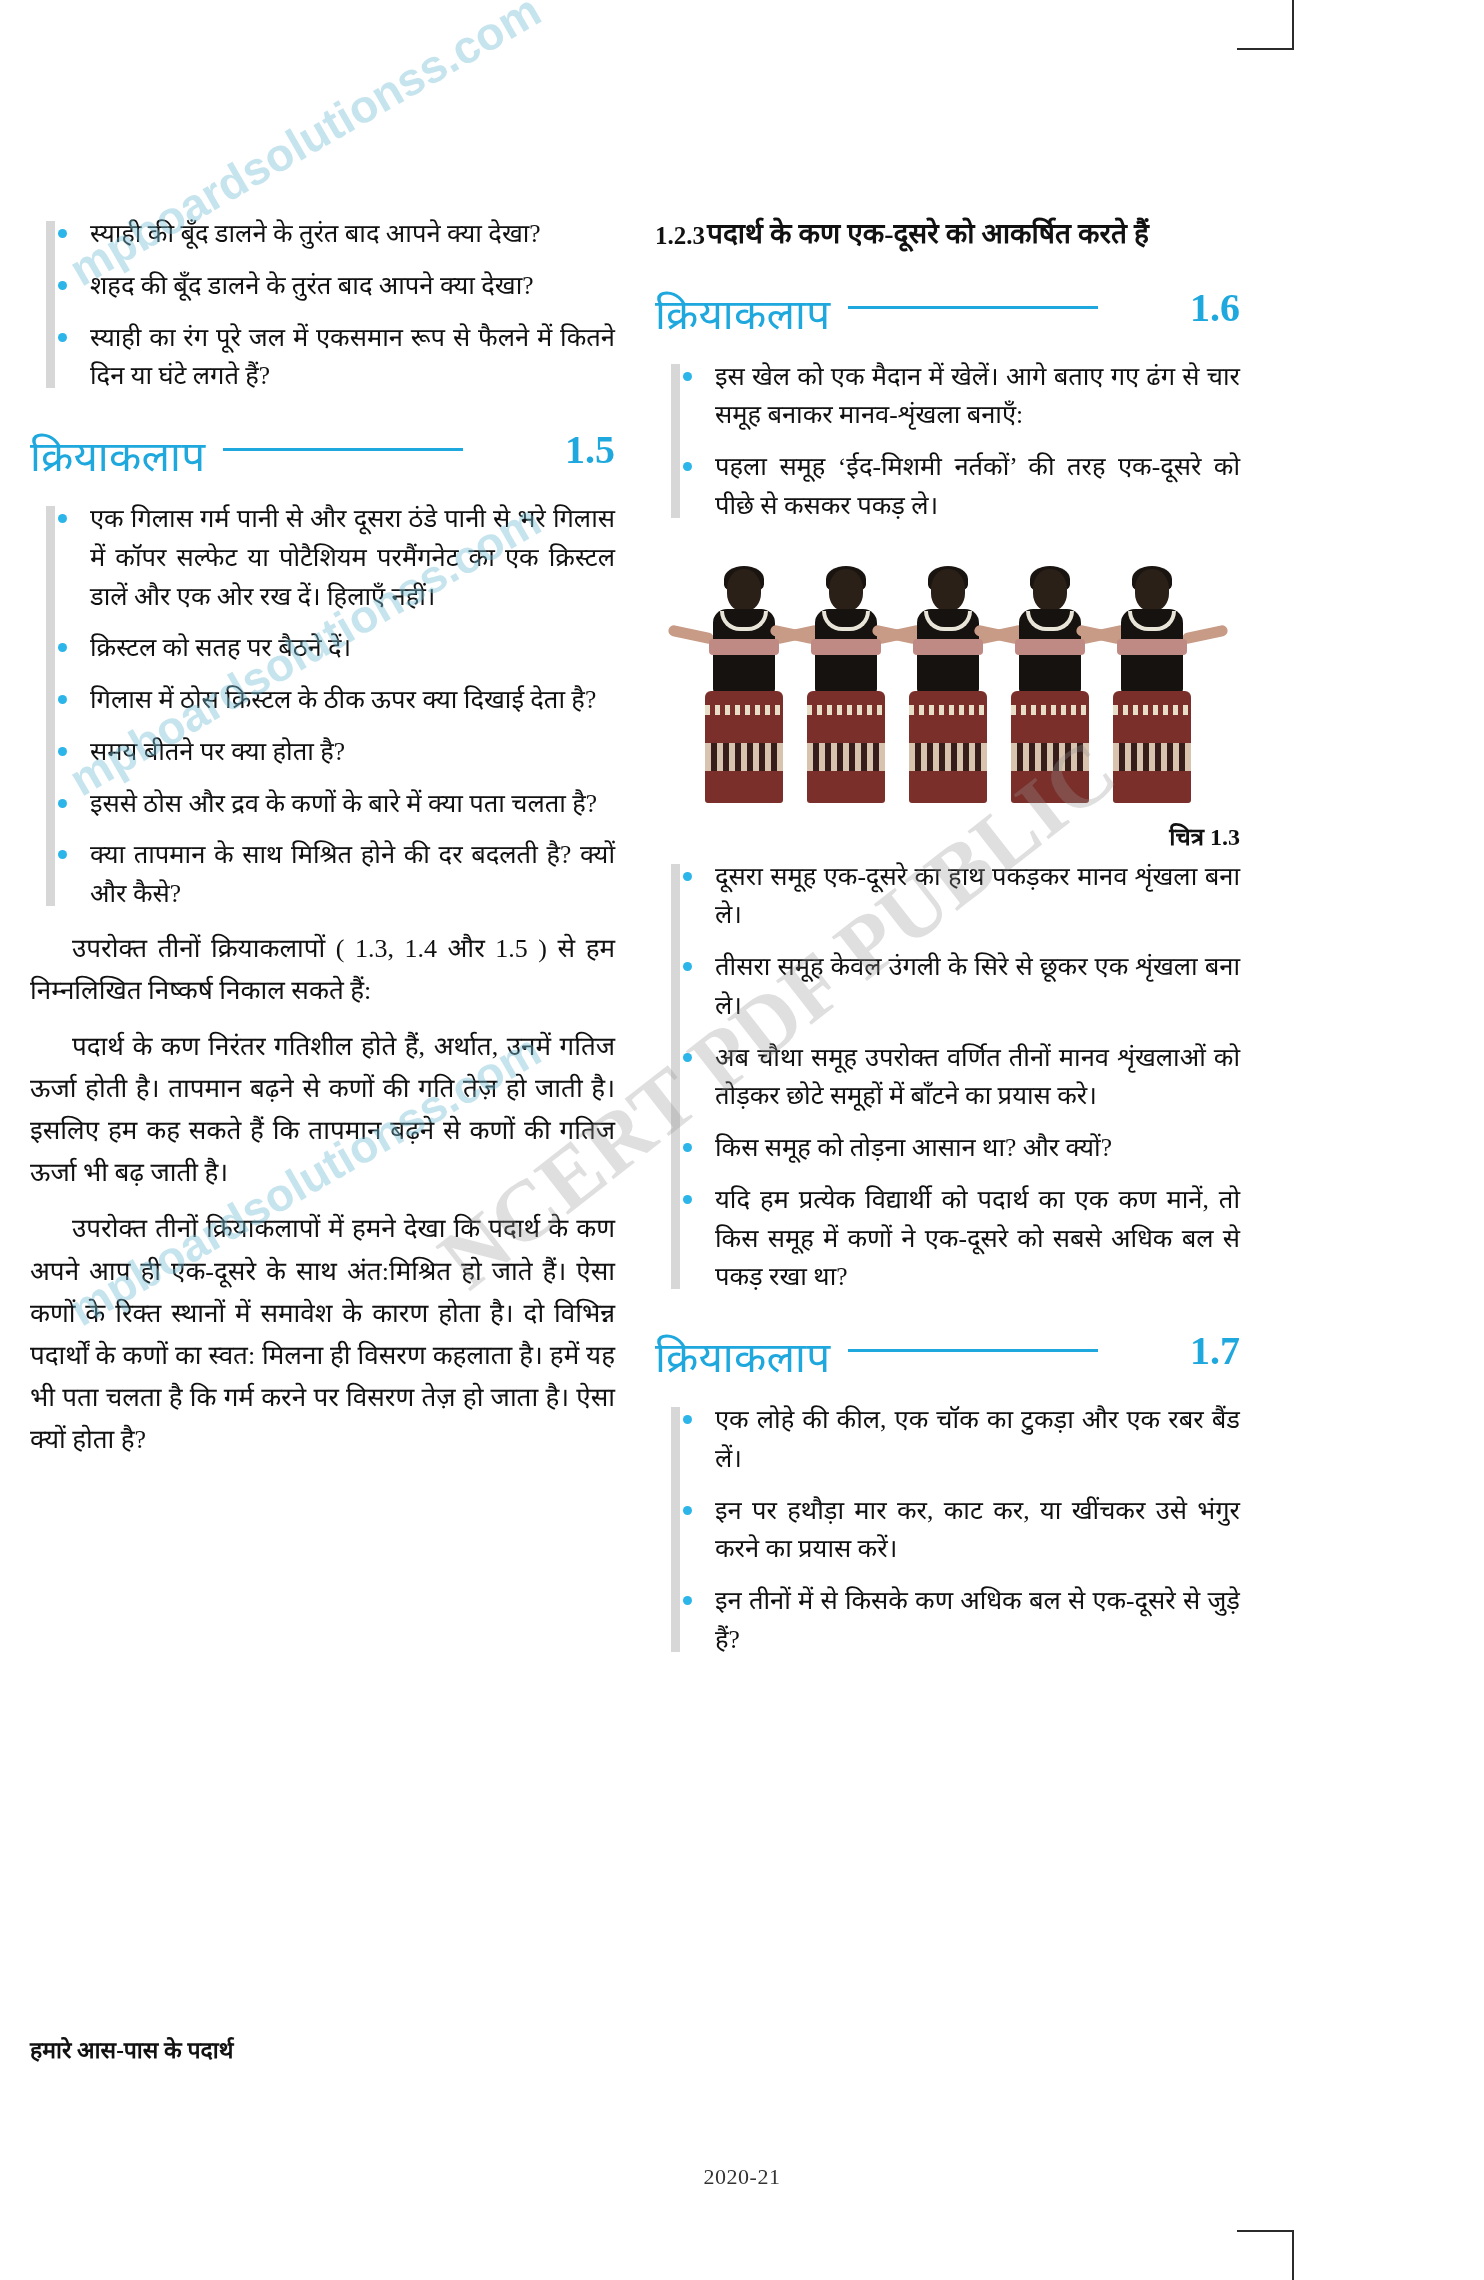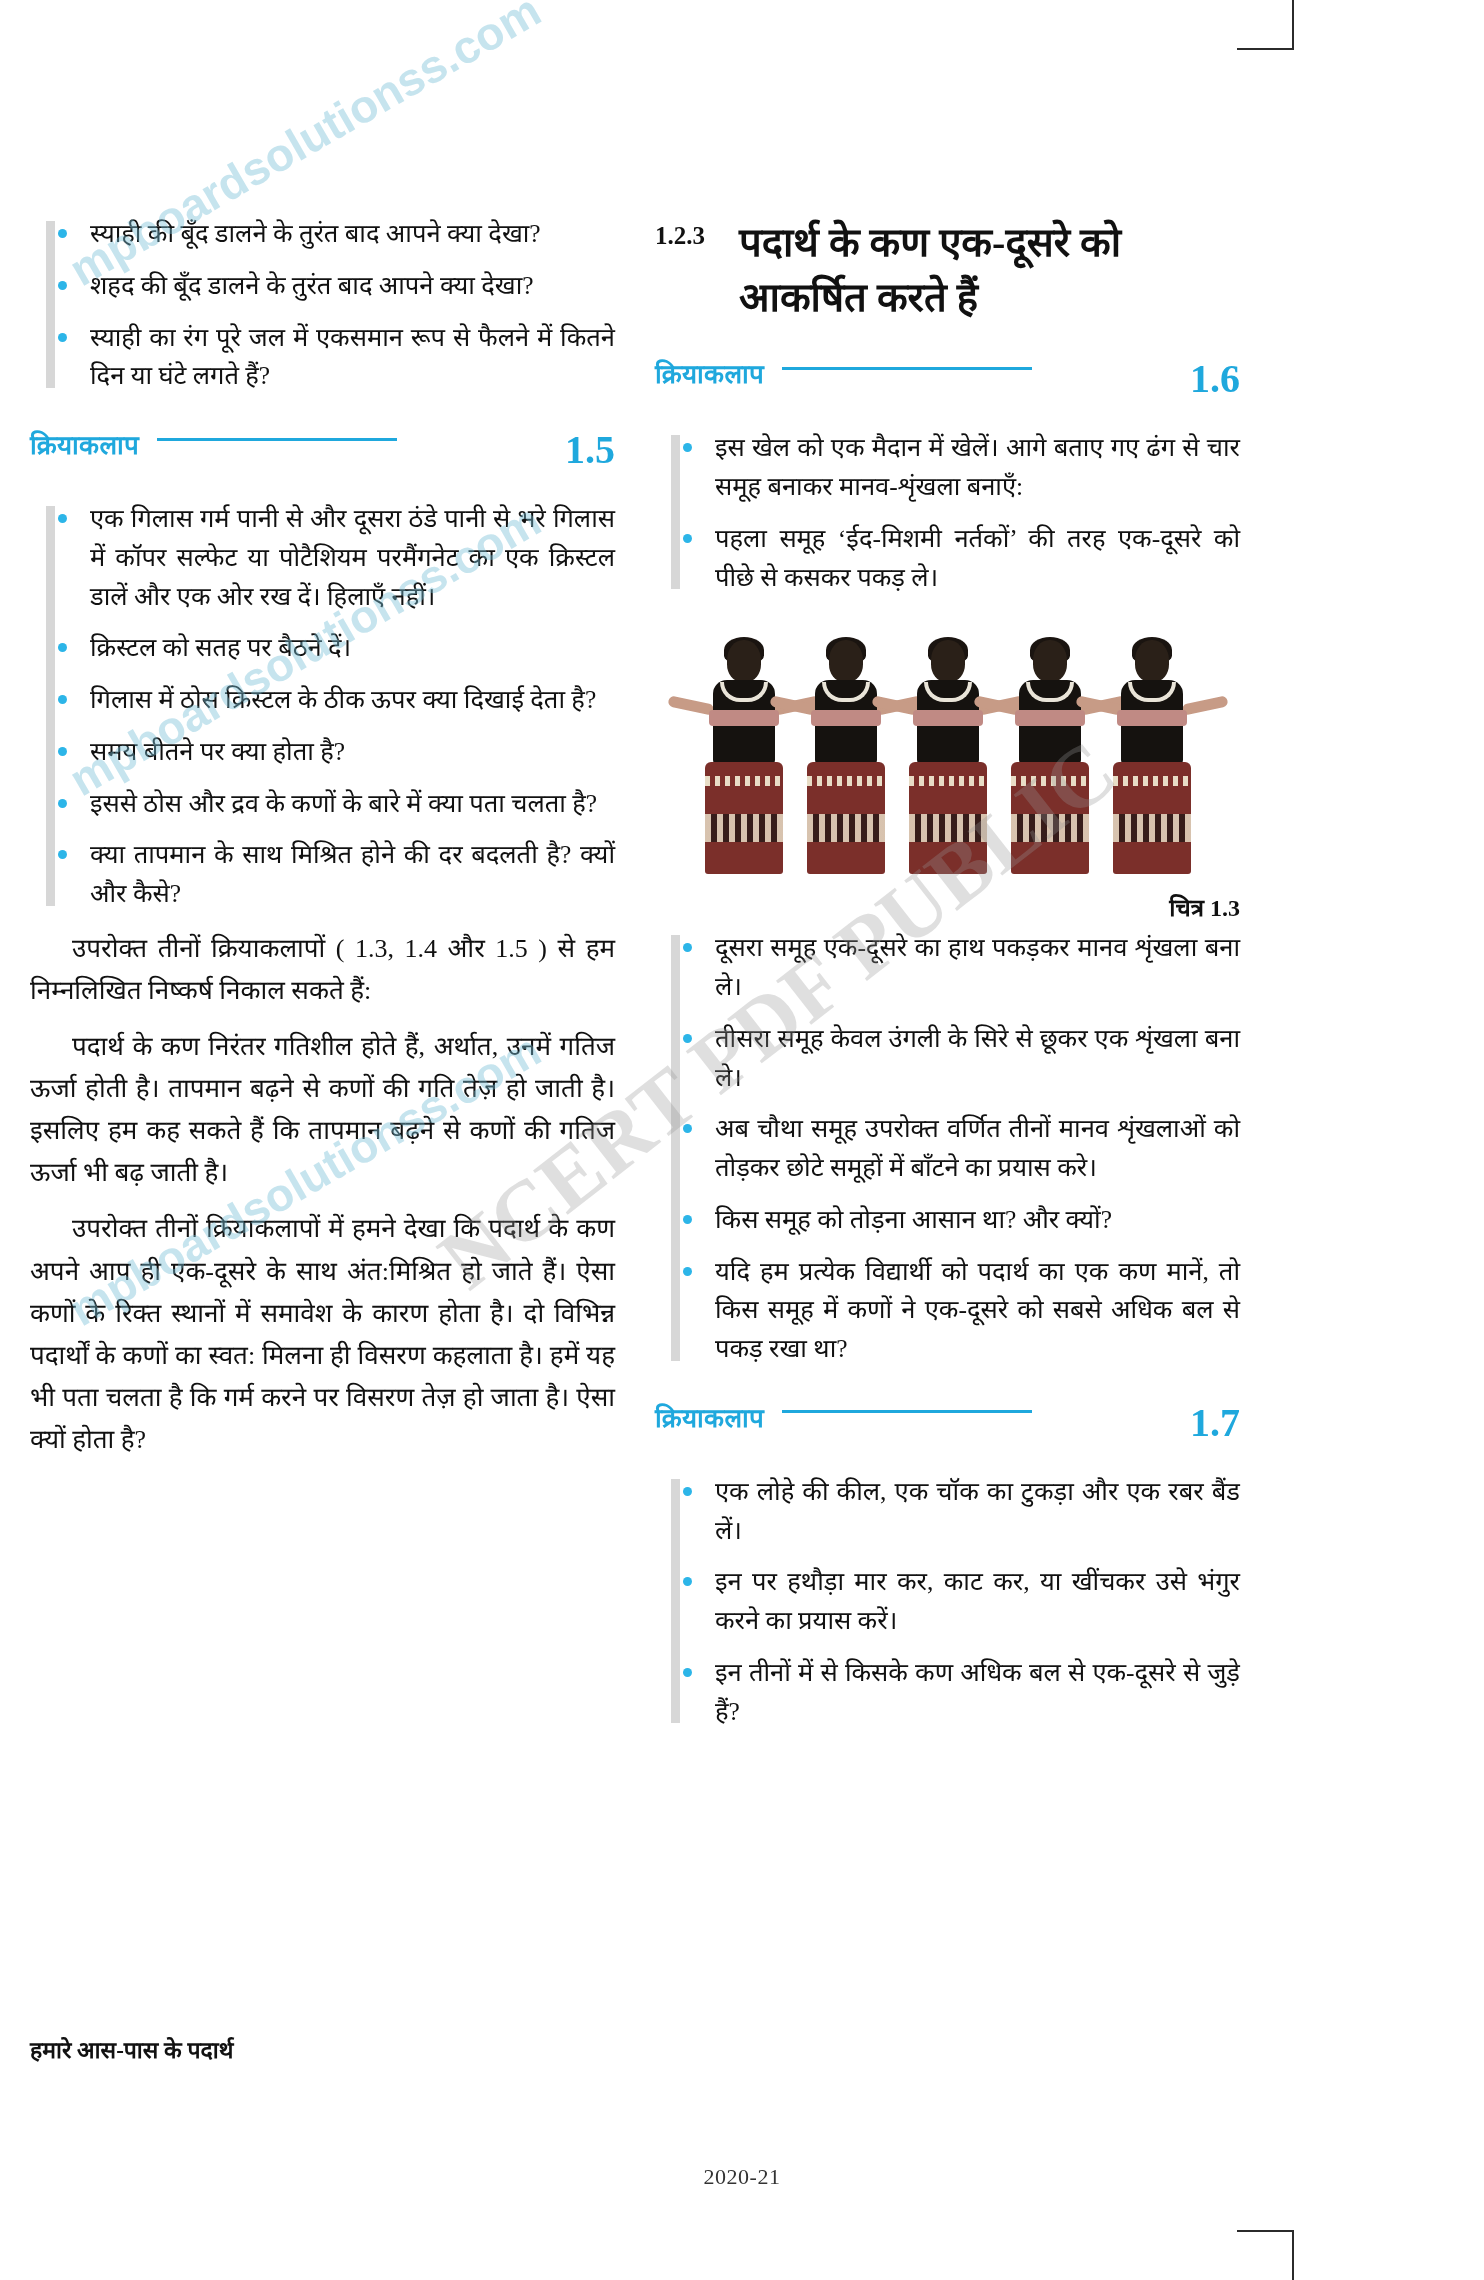--- a/index.html
+++ b/index.html
@@ -95,22 +95,22 @@
   }
 
   
   .activity {
     position: relative;
     margin: 30px 0 18px 0;
     height: 56px;
   }
   .activity .word {
     font-family: "Liberation Serif", serif;
-    font-size: 26px;
-    font-weight: bold;
+    font-size: 42px;
+    font-weight: normal;
     color: #1fa8dd;
     letter-spacing: 0.3px;
     display: inline-block;
     vertical-align: middle;
   }
   .activity .rule {
     display: inline-block;
     vertical-align: middle;
     height: 3px;
     background: #1fa8dd;
@@ -142,25 +142,24 @@
     margin: 0 0 16px 0;
   }
   .sec-num {
     font-size: 25px;
     font-weight: bold;
     color: #111;
     padding-top: 7px;
     white-space: nowrap;
   }
   .sec-title {
-    font-size: 40px;
+    font-size: 28px;
     font-weight: bold;
     color: #111;
     line-height: 1.38;
-    margin-left: 32px;
   }
 
   
   .figure {
     margin: 26px 0 6px 0;
     text-align: right;
   }
   .figure-img {
     width: 500px;
     height: 255px;

